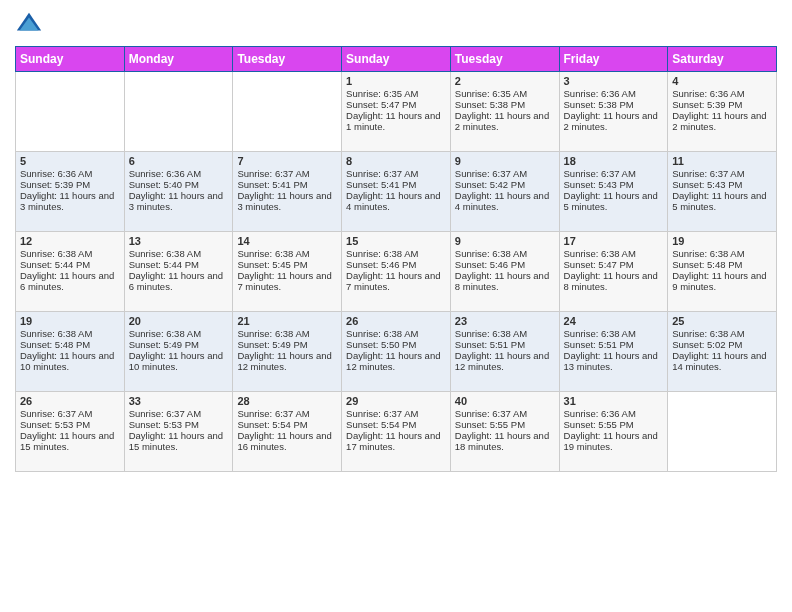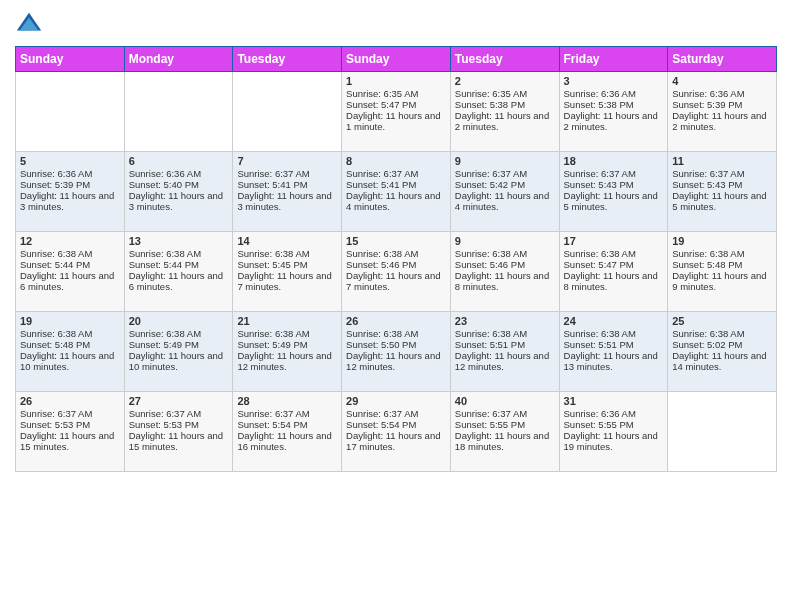--- a/index.html
+++ b/index.html
@@ -288,21 +288,21 @@
           </td>
         </tr>
         <tr>
           <td>
             <span class="day-num">26</span>
             <div>Sunrise: 6:37 AM</div>
             <div>Sunset: 5:53 PM</div>
             <div>Daylight: 11 hours and 15 minutes.</div>
           </td>
           <td>
-            <span class="day-num">27</span>
+            <span class="day-num">33</span>
             <div>Sunrise: 6:37 AM</div>
             <div>Sunset: 5:53 PM</div>
             <div>Daylight: 11 hours and 15 minutes.</div>
           </td>
           <td>
             <span class="day-num">28</span>
             <div>Sunrise: 6:37 AM</div>
             <div>Sunset: 5:54 PM</div>
             <div>Daylight: 11 hours and 16 minutes.</div>
           </td>

